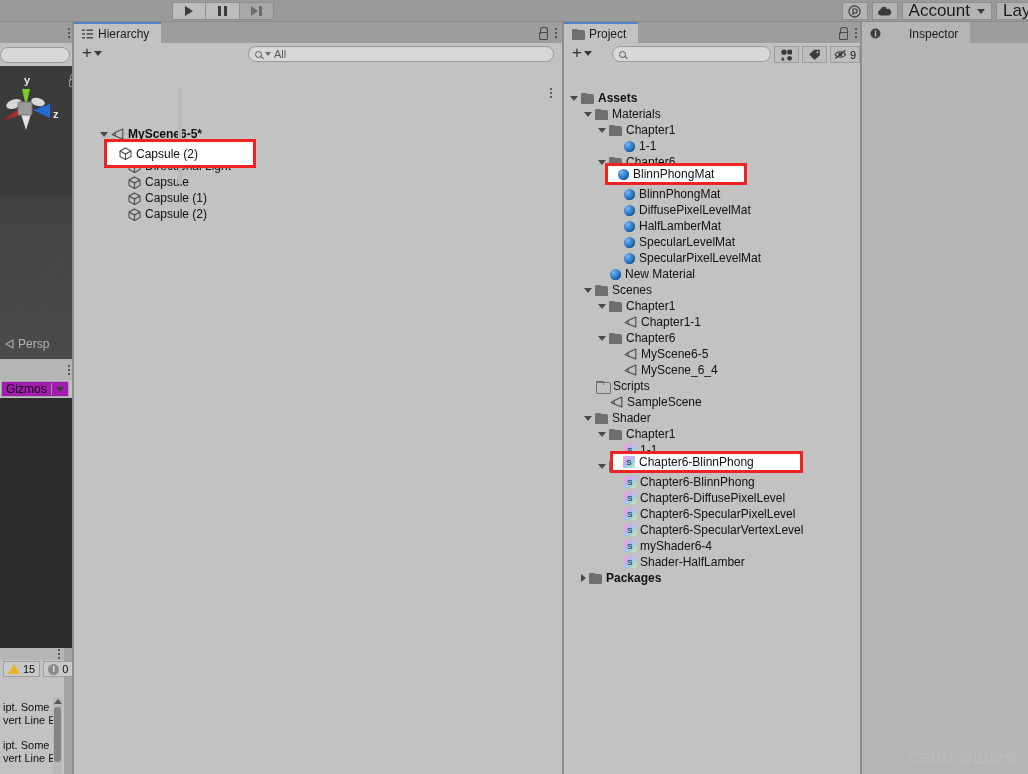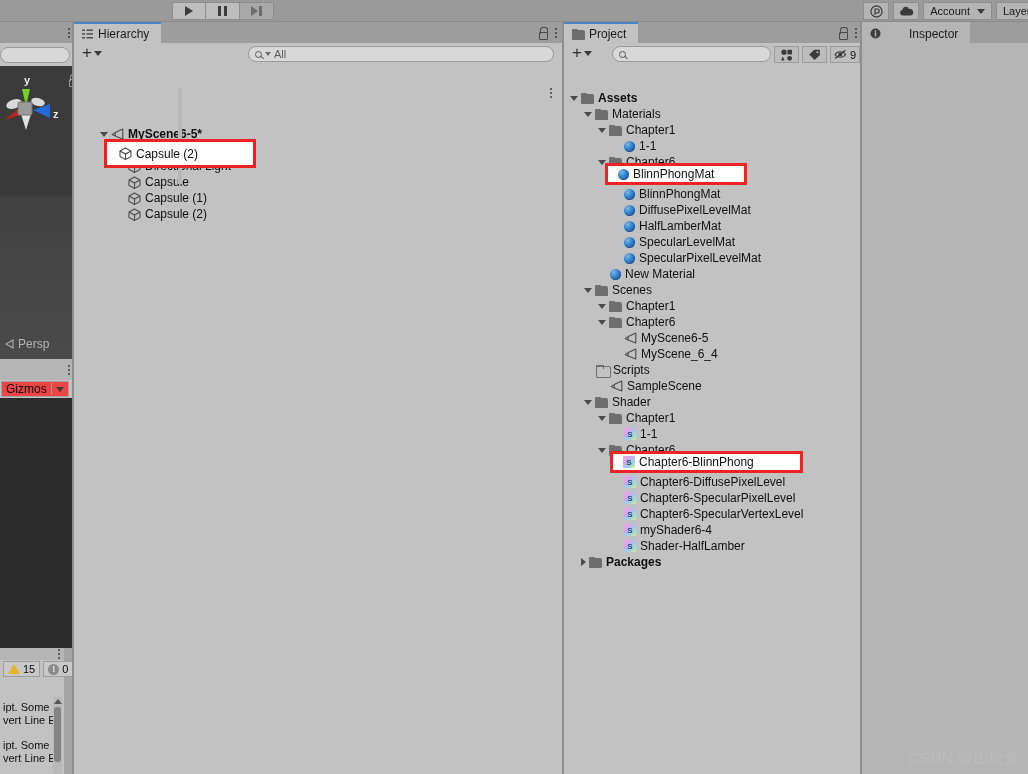--- a/index.html
+++ b/index.html
@@ -37,21 +37,21 @@
   .pause-bars { display: flex; gap: 3px; }
   .pause-bars i { display: block; width: 3px; height: 10px; background: #3c3c3c; }
   .step { display: flex; align-items: center; gap: 1px; opacity: .55; }
   .step .t { width: 0; height: 0; border-left: 7px solid #3c3c3c; border-top: 5px solid transparent; border-bottom: 5px solid transparent; }
   .step .b { width: 3px; height: 10px; background: #3c3c3c; }
 
   .tb-right { position: absolute; right: 0; top: 2px; display: flex; gap: 4px; align-items: center; }
   .tb-btn {
     height: 18px; background: #b4b4b4; border: 1px solid #8e8e8e;
     display: flex; align-items: center; justify-content: center;
-    padding: 0 6px; font-size: 11px; color: #1a1a1a;
+    padding: 0 6px; font-size: 17px; color: #1a1a1a;
   }
   .tb-btn.sq { width: 26px; padding: 0; }
   .caret-dn { width: 0; height: 0; border-left: 4px solid transparent; border-right: 4px solid transparent; border-top: 5px solid #3a3a3a; margin-left: 7px; }
 
   
   .panel { position: absolute; background: #c2c2c2; }
   .tabbar { position: relative; height: 21px; background: #9d9d9d; }
   .tab {
     position: absolute; left: 0; top: 0; height: 21px;
     display: flex; align-items: center; gap: 5px;
@@ -285,21 +285,21 @@
   <div class="bottombar" style="left:0;top:359px;width:74px;height:21px;background:#b5b5b5;">
     <div class="tab-tools" style="right:4px;">
       <span class="dots">
           <i></i>
           <i></i>
           <i></i>
         </span>
     </div>
   </div>
   <div style="position:absolute;left:0;top:380px;width:74px;height:18px;background:#c2c2c2;display:flex;align-items:center;">
-    <div style="display:flex;align-items:center;gap:4px;height:16px;padding:0 4px;background:#ef4444;border:1px solid #a2a2a2;margin-left:1px;">
+    <div style="display:flex;align-items:center;gap:4px;height:16px;padding:0 4px;background:#a21caf;border:1px solid #a2a2a2;margin-left:1px;">
       <span>Gizmos</span>
       <span style="width:1px;height:12px;background:#9c9c9c;"></span>
       <span class="caret-sm"></span>
     </div>
   </div>
   <div class="gameview" style="left:0;top:398px;width:72px;height:250px;"></div>
 
   <div class="panel" style="left:0;top:648px;width:64px;height:126px;">
     <div class="tabbar" style="height:12px;background:#b5b5b5;">
       <div class="tab-tools" style="right:4px;height:12px;">
@@ -601,20 +601,30 @@
           </span>
           <span>Scenes</span>
         </div>
         <div class="row" style="padding-left: 28px;">
           <span class="arrow"></span>
           <span class="ico">
             <span class="ico-folder"></span>
           </span>
           <span>Chapter1</span>
         </div>
+        <div class="row" style="padding-left: 42px;">
+          <span class="arrow blank"></span>
+          <span class="ico">
+            <svg width="13" height="12" viewBox="0 0 13 12">
+              <path d="M11.8 1 L4.2 4.6 L1.2 6.4 L4.2 8 L11.8 11 Z" fill="none" stroke="#4a4a4a" stroke-width="1.1" stroke-linejoin="round"></path>
+              <path d="M4.2 4.6 L4.2 8" fill="none" stroke="#4a4a4a" stroke-width="1.1"></path>
+            </svg>
+          </span>
+          <span>Chapter1-1</span>
+        </div>
         <div class="row" style="padding-left: 28px;">
           <span class="arrow"></span>
           <span class="ico">
             <span class="ico-folder"></span>
           </span>
           <span>Chapter6</span>
         </div>
         <div class="row" style="padding-left: 42px;">
           <span class="arrow blank"></span>
           <span class="ico">

